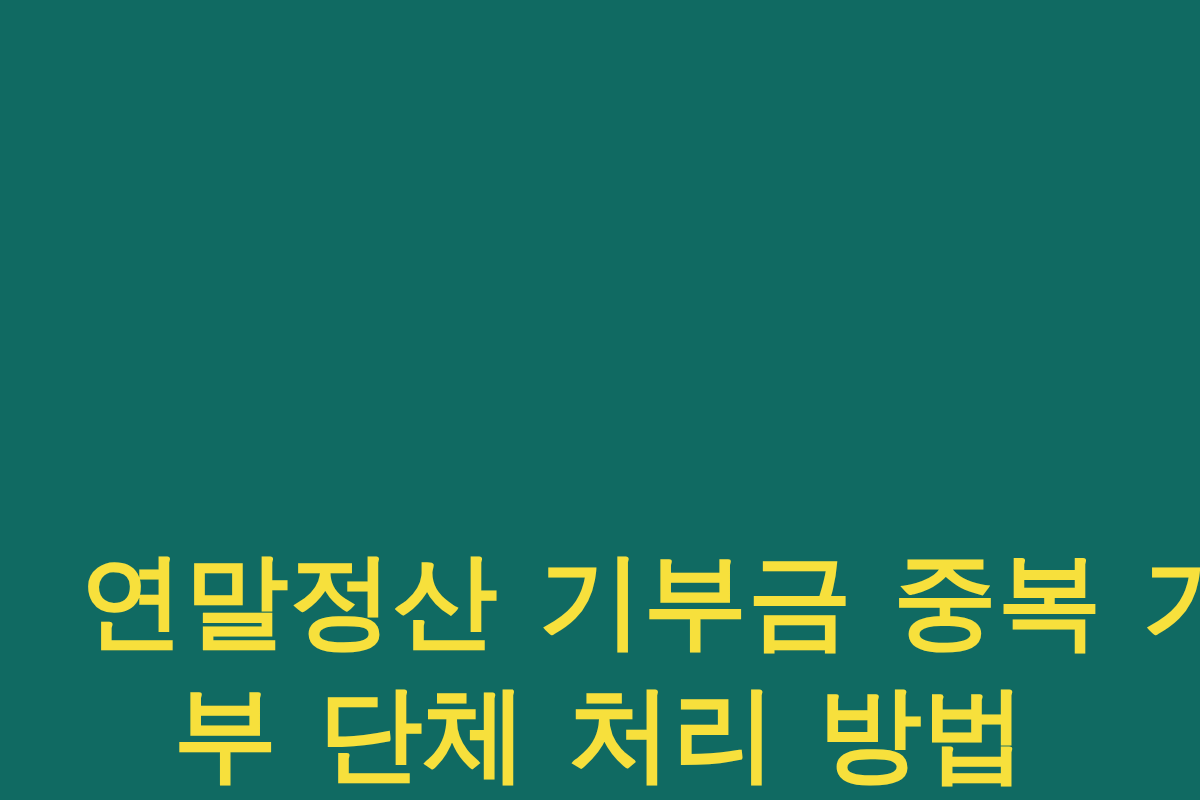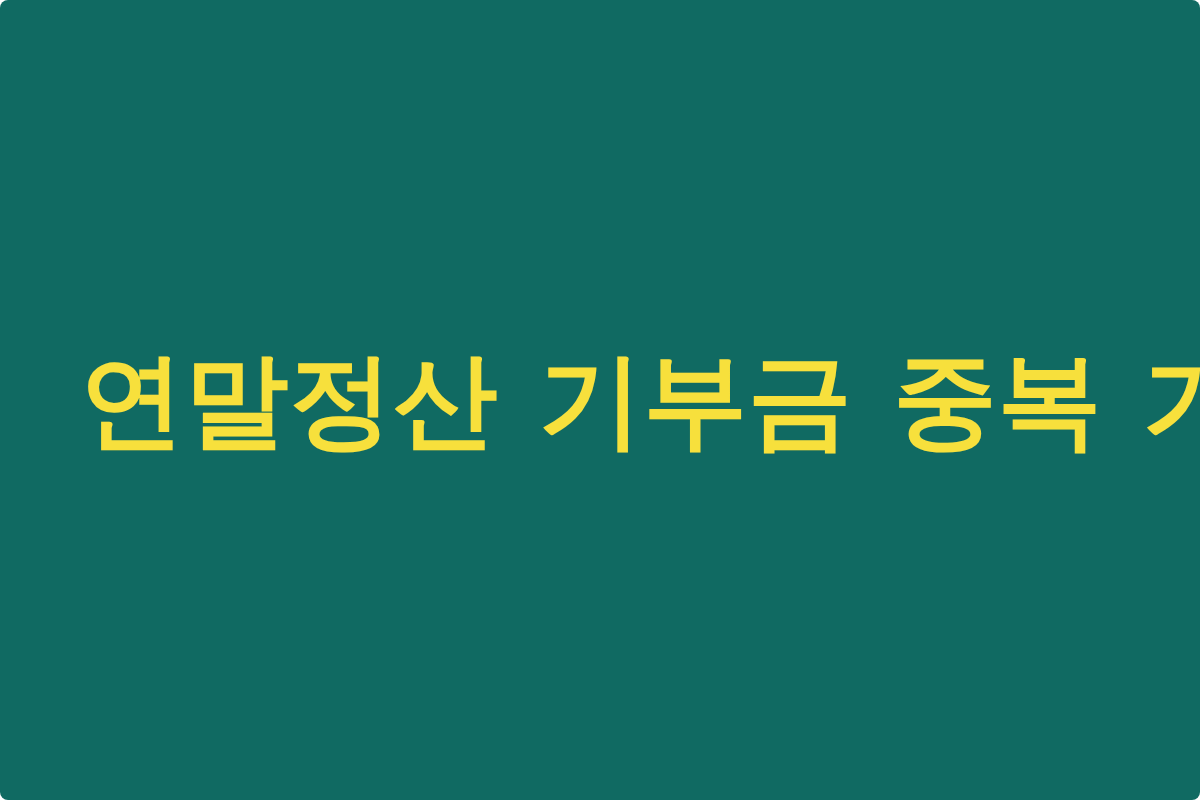--- a/index.html
+++ b/index.html
@@ -15,23 +15,22 @@
   }
 
   
   .banner {
     position: relative;
     box-sizing: border-box;
     width: 1200px;
     height: 800px;
     background: #106A62;
     display: flex;
-    align-items: center;
+    align-items: flex-end;
     justify-content: center;
-    border-radius: 8px;
   }
 
   
   .headline-block {
     width: 1040px;
     text-align: center;
     user-select: none;
   }
 
   .headline {
@@ -62,16 +61,17 @@
 </style>
 </head>
 <body>
 
 <div class="banner" style="background: rgb(16, 106, 98);">
 
   <div class="headline-block">
 
     <h1 class="headline" style="color: rgb(247, 224, 60);">
       <span class="headline-line">연말정산 기부금 중복 기</span>
+      <span class="headline-line">부 단체 처리 방법</span>
     </h1>
 
   </div>
 </div>
 
 </body></html>

